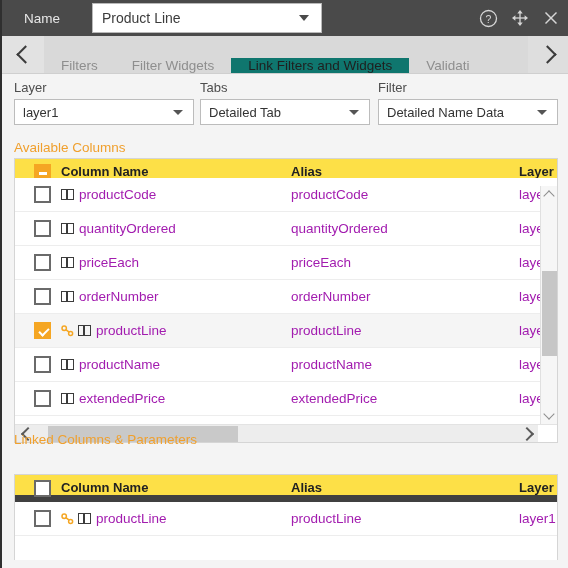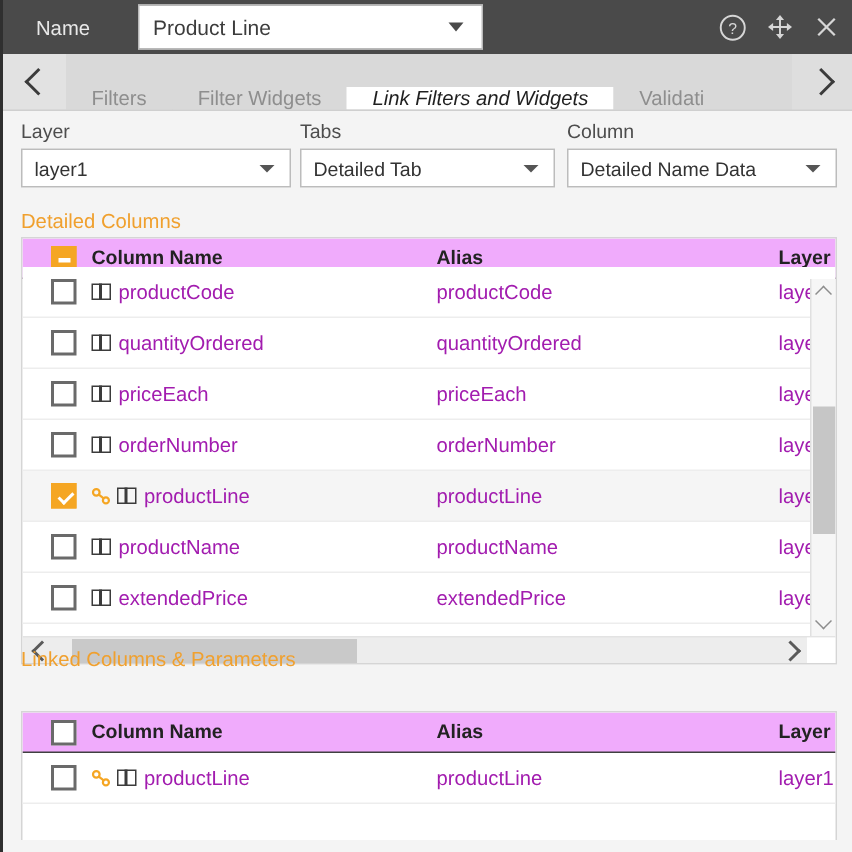--- a/index.html
+++ b/index.html
@@ -116,23 +116,22 @@
     justify-content: center;
     padding: 0 17px;
     font-size: 13.5px;
     color: #8e8e8e;
     background: #d9d9d9;
     white-space: nowrap;
     cursor: default;
     flex: none;
   }
   .tab.active {
-    background: #ffffff;
+    background: #0f766e;
     color: #1f1f1f;
-    font-style: italic;
   }
   .tab.clipped { overflow: hidden; padding-right: 0; }
 
   
   .selectors {
     position: absolute;
     left: 0; top: 74px;
     width: 568px; height: 59px;
     background: #f4f4f4;
   }
@@ -193,22 +192,22 @@
     background: #ffffff;
     border: 1px solid #d5d5d5;
     box-sizing: border-box;
     overflow: hidden;
   }
   #grid-available { left: 12px; top: 158px; width: 544px; height: 285px; }
   #grid-linked    { left: 12px; top: 474px; width: 544px; height: 86px; border-bottom: none;}
 
   .ghead {
     height: 27px;
-    background: #f0abfc;
-    border-bottom: 1px solid #404040;
+    background: #fde047;
+    border-bottom: 7px solid #404040;
     position: relative;
     box-sizing: border-box;
   }
   .ghead .hcell {
     position: absolute;
     top: 0;
     height: 26px;
     line-height: 26px;
     font-size: 13px;
     font-weight: bold;
@@ -451,29 +450,29 @@
 
     <div class="field" id="f-tabs">
       <span class="lab">Tabs</span>
       <div class="combo">
         <span class="val">Detailed Tab</span>
         <span class="caret"></span>
       </div>
     </div>
 
     <div class="field" id="f-widgets">
-      <span class="lab">Column</span>
+      <span class="lab">Filter</span>
       <div class="combo">
         <span class="val">Detailed Name Data</span>
         <span class="caret"></span>
       </div>
     </div>
   </div>
 
-  <div class="section-title" id="t-available">Detailed Columns</div>
+  <div class="section-title" id="t-available">Available Columns</div>
 
   <div class="grid" id="grid-available">
     <div class="ghead">
       <span class="cb indet"></span>
       <span class="hcell c-name">Column Name</span>
       <span class="hcell c-alias">Alias</span>
       <span class="hcell c-layer">Layer</span>
     </div>
 
     <div class="gbody" id="body-available" style="margin-top:-8px;">

